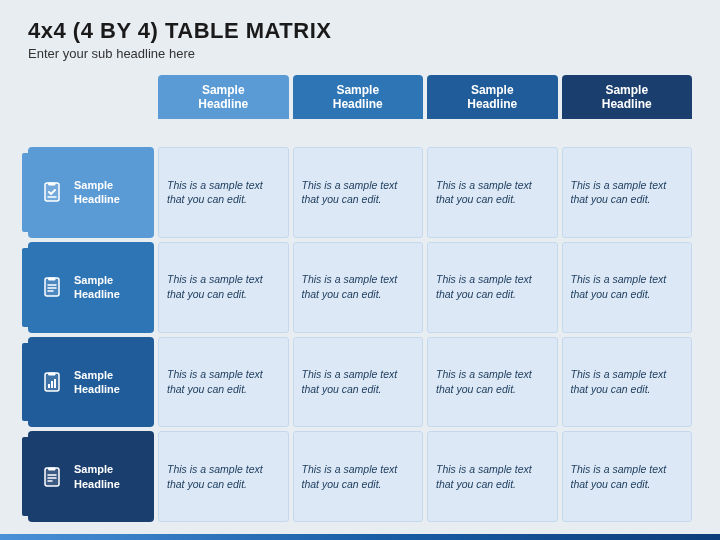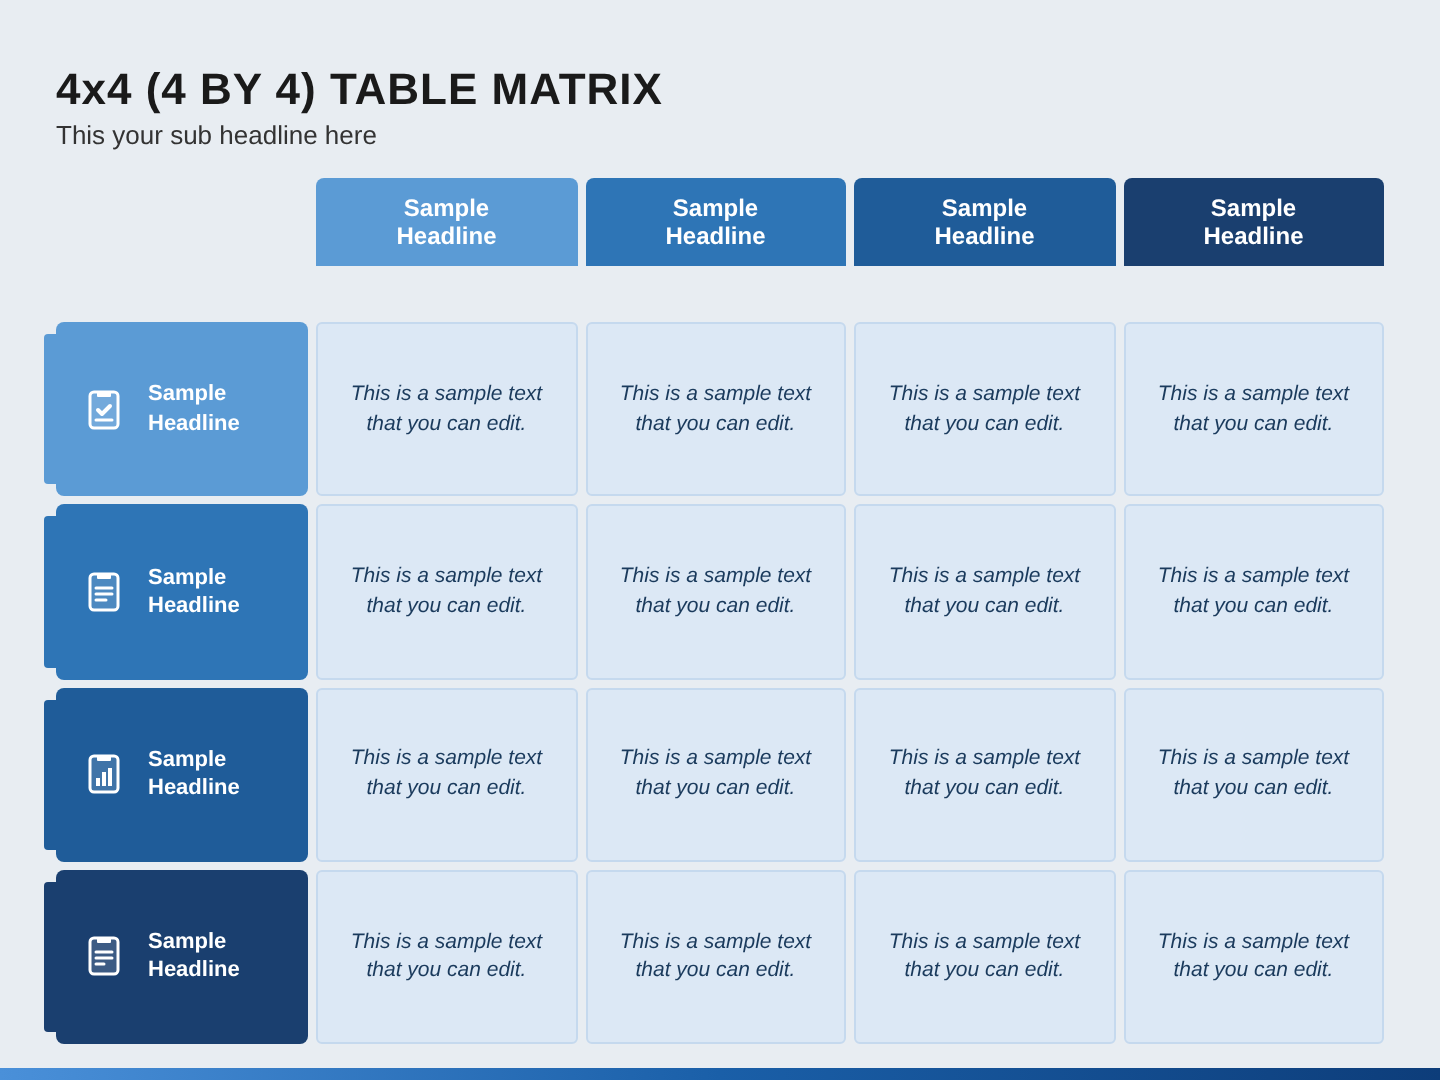--- a/index.html
+++ b/index.html
@@ -9,21 +9,21 @@
       background: #f0f4f8;
       font-family: Arial, sans-serif;
       overflow: hidden;
       position: relative;
     }
 
     .page-wrapper {
       width: 720px;
       height: 540px;
       background: #e8edf2;
-      padding: 32px 28px 18px 28px;
+      padding: 18px 28px 18px 28px;
       display: flex;
       flex-direction: column;
     }
 
     .page-title {
       font-size: 22px;
       font-weight: 900;
       color: #1a1a1a;
       letter-spacing: 0.5px;
       margin-bottom: 2px;
@@ -139,41 +139,41 @@
       flex: 1;
       background: #dce8f5;
       border-radius: 3px;
       padding: 7px 8px;
       font-size: 10.5px;
       color: #1a3a5c;
       font-style: italic;
       display: flex;
       align-items: center;
       justify-content: center;
-      text-align: center;
+      text-align: left;
       line-height: 1.4;
       border: 1px solid #c5d9ee;
     }
 
     
     .bottom-bar {
       position: absolute;
       bottom: 0;
       left: 0;
       right: 0;
       height: 6px;
       background: linear-gradient(to right, #4a90d9, #1a5fa8, #0d3d7a);
     }
   </style>
 </head>
 <body>
 
 <div class="page-wrapper">
   <div class="page-title">4x4 (4 BY 4) TABLE MATRIX</div>
-  <div class="page-subtitle">This your sub headline here</div>
+  <div class="page-subtitle">Enter your sub headline here</div>
 
   <div class="matrix-container">
 
     <div class="header-row">
       <div class="col-header col-header-1">Sample<br>Headline</div>
       <div class="col-header col-header-2">Sample<br>Headline</div>
       <div class="col-header col-header-3">Sample<br>Headline</div>
       <div class="col-header col-header-4">Sample<br>Headline</div>
     </div>
 

